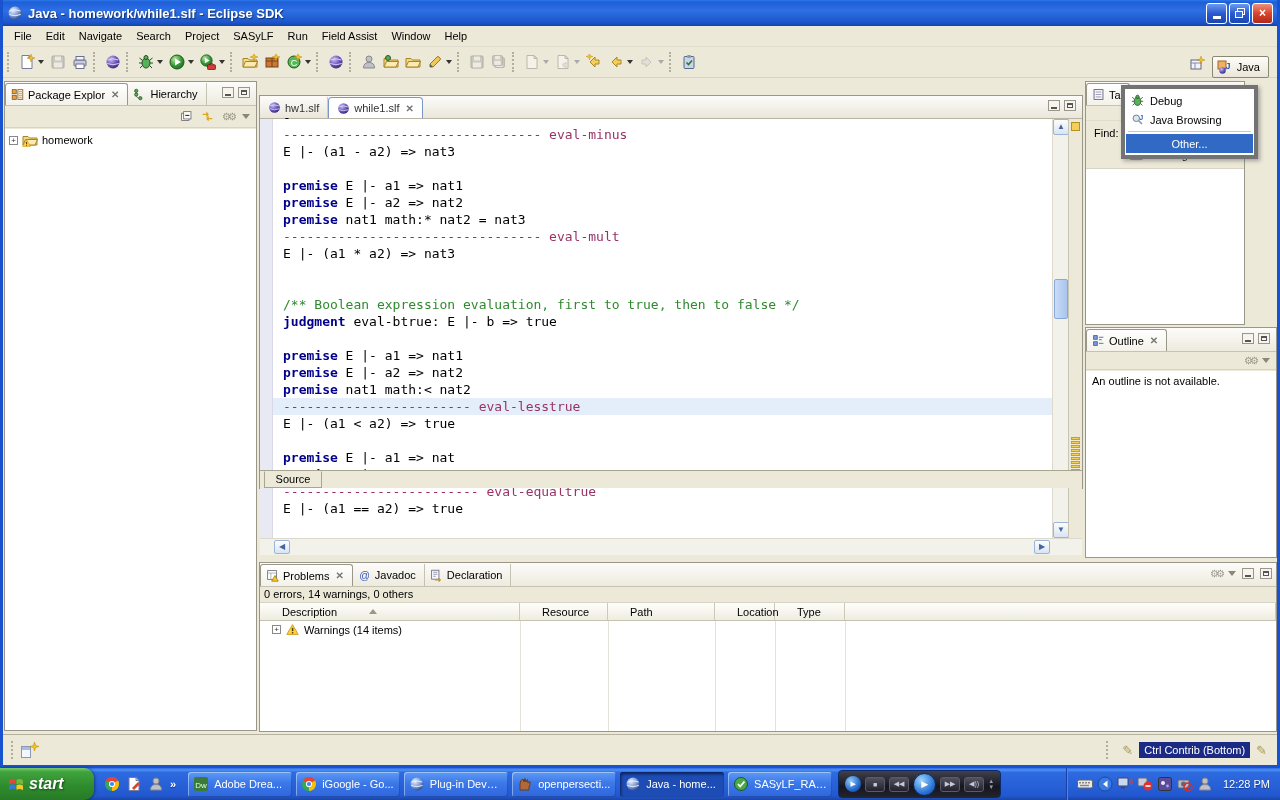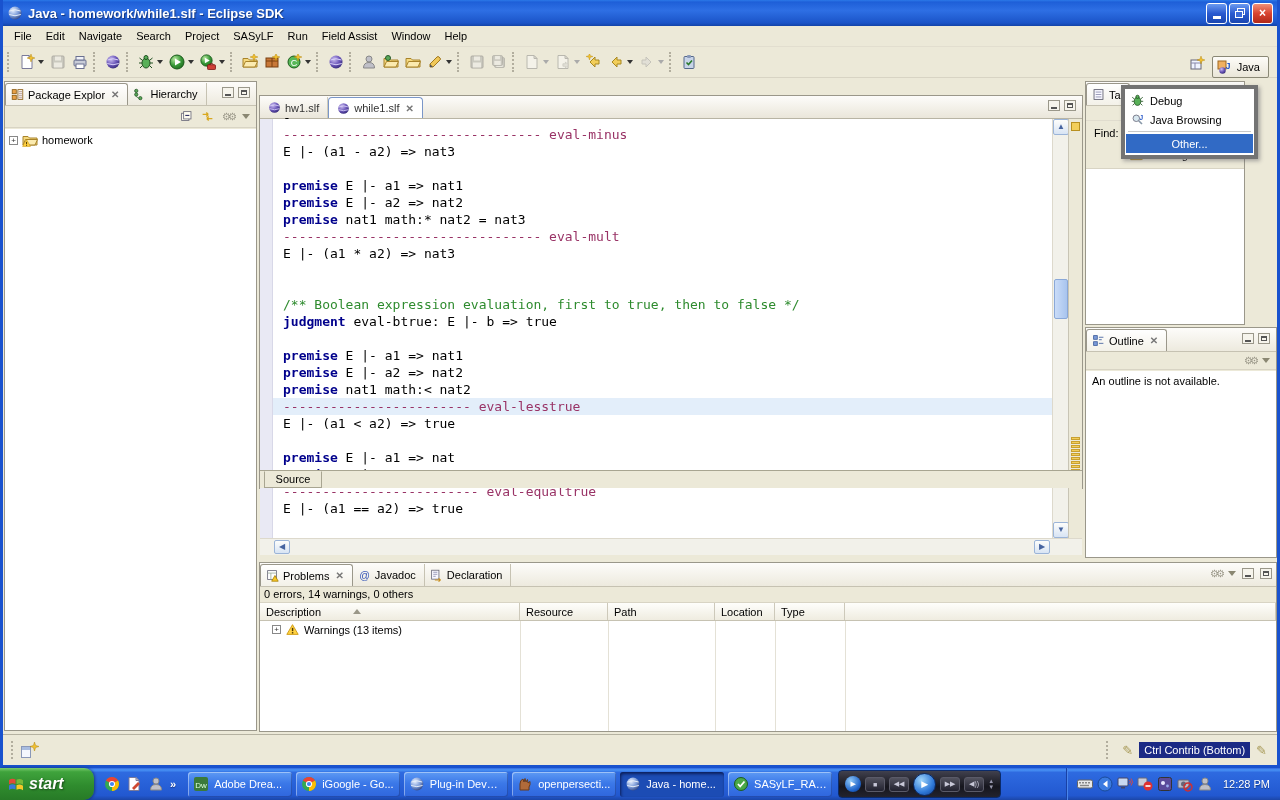--- a/index.html
+++ b/index.html
@@ -120,21 +120,21 @@
   #outline .menurow { height:18px; display:flex; justify-content:flex-end; align-items:center; gap:6px; padding-right:6px;
     border-bottom:1px solid #D8D4C4; }
   #outline .content { position:absolute; left:0; right:0; top:43px; bottom:0; background:#fff; padding:4px 6px; }
 
   
   #problems { left:256px; top:484px; width:1018px; height:170px; }
   #problems .icons-right { position:absolute; right:4px; top:5px; display:flex; align-items:center; gap:6px; }
   #prob-summary { height:16px; line-height:15px; padding-left:4px; border-bottom:1px solid #D8D4C4; }
   #prob-header { height:18px; display:flex; background:linear-gradient(#FEFEFB,#EFECE0);
     border-bottom:1px solid #C6C2B2; }
-  .ph-cell { display:flex; align-items:center; padding-left:6px; border-right:1px solid #CDC9BA;gap:24px; }
+  .ph-cell { display:flex; align-items:center; padding-left:22px; border-right:1px solid #CDC9BA;gap:24px; }
   .sort-asc { width:0; height:0; border-left:4px solid transparent; border-right:4px solid transparent;
     border-bottom:5px solid #9A9788; margin-left:8px; }
   #prob-body { position:absolute; left:0; right:0; top:58px; bottom:0; background:#fff; }
   .vline { position:absolute; top:0; bottom:0; width:1px; background:#E4E1D6; }
   #warn-row { display:flex; align-items:center; gap:5px; height:17px; padding-left:12px; }
 
   
   #statusbar { position:absolute; left:0; right:0; bottom:0; height:31px; background:#ECE9D8;
     border-top:1px solid #B5B2A1; display:flex; align-items:center; }
   .sb-handle { width:4px; height:18px; border-left:2px dotted #B2AE9E; margin:0 6px 0 8px; }
@@ -788,21 +788,21 @@
         <span class="vline" style="left:260px;"></span>
         <span class="vline" style="left:348px;"></span>
         <span class="vline" style="left:455px;"></span>
         <span class="vline" style="left:515px;"></span>
         <span class="vline" style="left:585px;"></span>
         <div id="warn-row">
           <span class="expander">+</span>
           <svg class="i12">
               <use href="#s-warn"></use>
             </svg>
-          <span>Warnings (13 items)</span>
+          <span>Warnings (14 items)</span>
         </div>
       </div>
     </div>
   </div>
 
   <div id="statusbar">
     <span class="sb-handle"></span>
     <span id="fastview">
       <span class="fv-box"></span>
       <svg style="position:absolute;right:0;top:0;" width="9" height="9">

